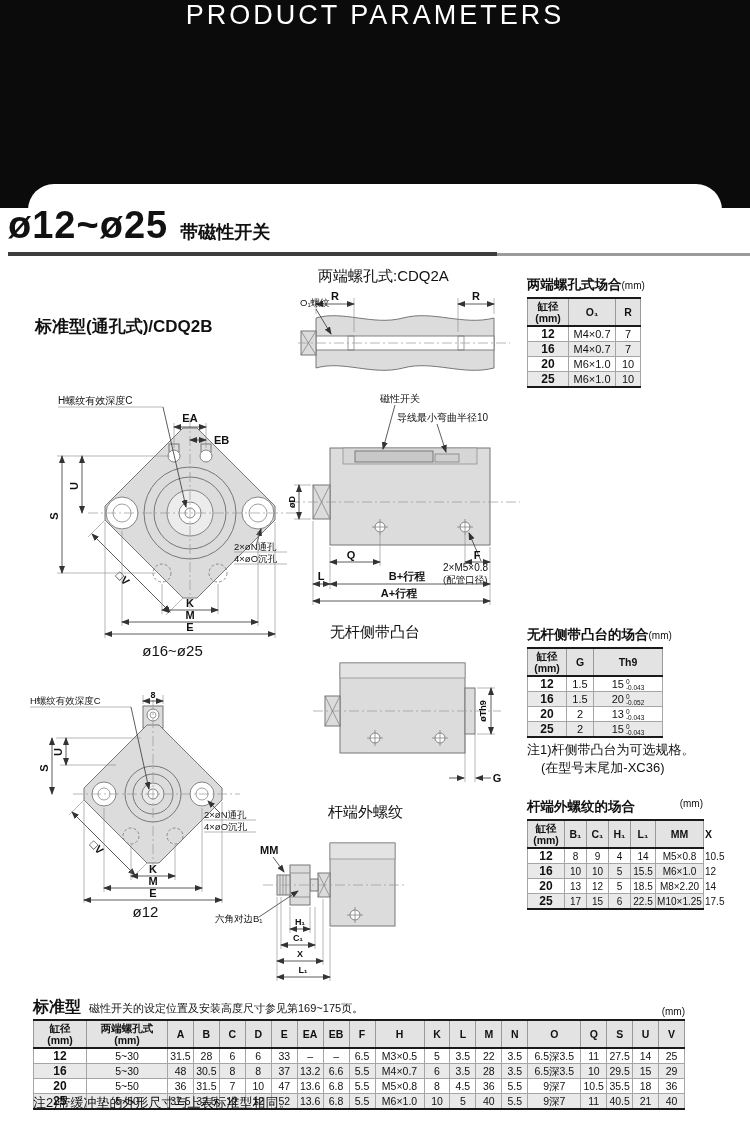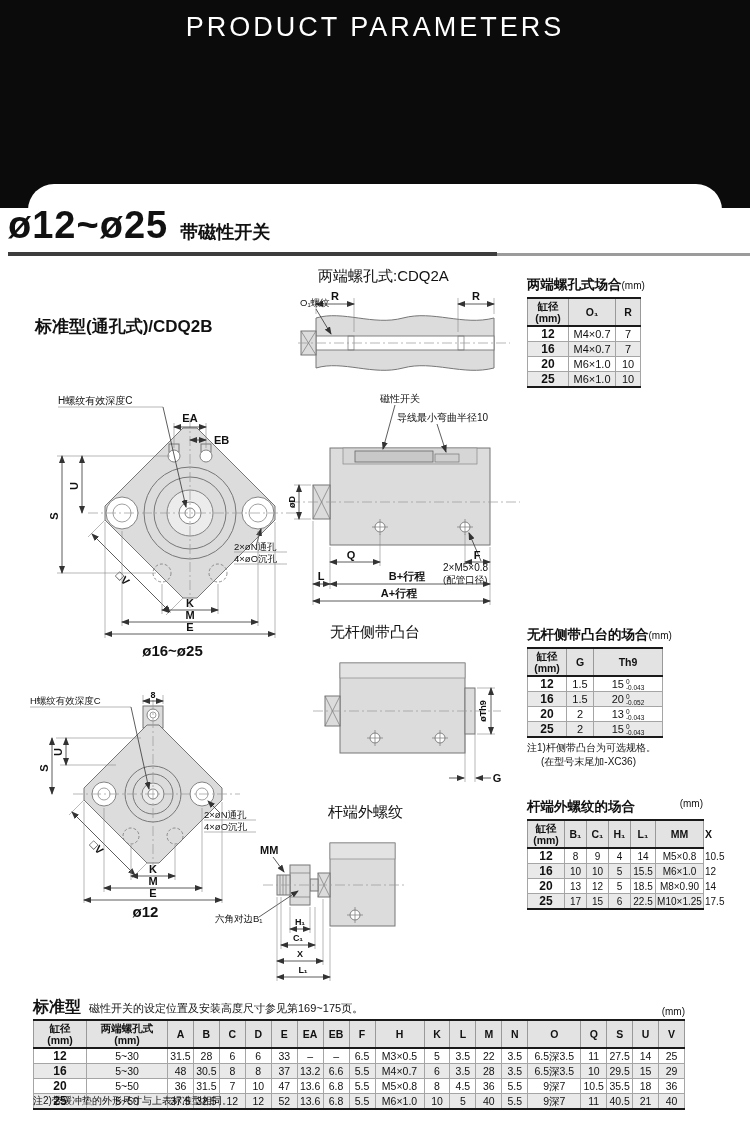--- a/index.html
+++ b/index.html
@@ -3,21 +3,21 @@
 <meta charset="utf-8">
 <style>
   html,body{margin:0;padding:0}
   body{width:750px;height:1122px;position:relative;background:#fff;overflow:hidden;
        font-family:"Liberation Sans","DejaVu Sans",sans-serif;color:#111}
   .abs{position:absolute}
 
   
   .banner{left:0;top:0;width:750px;height:208px;background:#0b0b0b;text-align:center;color:#fff}
   .banner-title{padding-top:12px;font-size:70px;font-weight:900;letter-spacing:10px}
-  .banner-sub{margin-top:12px;font-size:27px;letter-spacing:3px;font-weight:400}
+  .banner-sub{margin-top:0;font-size:27px;letter-spacing:3px;font-weight:400}
   .card{left:28px;top:184px;width:694px;height:60px;background:#fff;border-radius:26px 26px 0 0}
 
   
   .heading{left:8px;top:204px;white-space:nowrap}
   .heading .range{font-size:38px;font-weight:800;letter-spacing:1px}
   .heading .note{font-size:18px;font-weight:700;margin-left:12px}
   .rule-d{left:8px;top:252px;width:489px;height:4px;background:#3d3d3d}
   .rule-l{left:497px;top:253px;width:253px;height:3px;background:#9b9b9b}
   .model{left:35px;top:315px;font-size:17px;font-weight:700}
   .dtitle{font-size:15px;font-weight:400}
@@ -29,37 +29,37 @@
   table.ctab{border-collapse:collapse;table-layout:fixed;font-size:11px;border-bottom:2px solid #1a1a1a}
   .ctab th{background:#e3e3e3;border:1px solid #999;border-top:2px solid #1a1a1a;
            border-bottom:2px solid #1a1a1a;font-size:10.5px;padding:1px 1px;
            white-space:pre-line;line-height:1.15;font-weight:700}
   .ctab td{border:1px solid #a5a5a5;text-align:center;padding:0 1px;height:14px;line-height:13px;background:#fff}
   .ctab tr.alt td{background:#e9e9e9}
   .ctab td.bore{font-weight:700;font-size:12px}
   .tv{font-size:11px}
   .tol{display:inline-flex;flex-direction:column;vertical-align:middle;margin-left:2px}
   .tol i{font-style:normal;font-size:6.5px;line-height:6px;text-align:left}
-  .note{font-size:10px;line-height:1.4;color:#111}
+  .note{font-size:13px;line-height:1.4;color:#111}
 
   #t1{width:104px}
   #t1 th:nth-child(1){width:38px}#t1 th:nth-child(2){width:44px}#t1 th:nth-child(3){width:22px}
   #t2{width:126px}
   #t2 th:nth-child(1){width:36px}#t2 th:nth-child(2){width:24px}#t2 th:nth-child(3){width:66px}
   #t3{width:176px;font-size:10px}
   #t3 th:nth-child(1){width:34px}#t3 th:nth-child(2){width:19px}#t3 th:nth-child(3){width:19px}
   #t3 th:nth-child(4){width:19px}#t3 th:nth-child(5){width:22px}#t3 th:nth-child(6){width:45px}
   #t4{width:652px;font-size:10.5px}
   #t4 th:nth-child(1){width:50px}#t4 th:nth-child(2){width:78px}
   #t4 th:nth-child(11){width:46px}#t4 th:nth-child(16){width:50px}
 
   .std-title{left:33px;top:997px;white-space:nowrap}
   .std-title b{font-size:16px;font-weight:800}
   .std-title span{font-size:11px;margin-left:8px;font-weight:400}
-  .cap{font-size:15px;font-weight:700;text-align:center}
+  .cap{font-size:15px;font-weight:400;text-align:center}
 
   
   svg{overflow:visible}
   .oln{stroke:#777;stroke-width:1;fill:#dcdcdc}
   .wfill{fill:#fff;stroke:#777;stroke-width:0.9}
   .thin{stroke:#777;stroke-width:0.7;fill:none}
   .cl{stroke:#999;stroke-width:0.7;stroke-dasharray:10 3 2 3;fill:none}
   .dl{stroke:#333;stroke-width:0.8;fill:none}
   .ext{stroke:#888;stroke-width:0.6;fill:none}
   .dash{stroke:#777;stroke-width:0.8;fill:none;stroke-dasharray:3 2}
@@ -501,21 +501,21 @@
           <td>15.5</td>
           <td>M6×1.0</td>
           <td>12</td>
         </tr>
         <tr>
           <td class="bore">20</td>
           <td>13</td>
           <td>12</td>
           <td>5</td>
           <td>18.5</td>
-          <td>M8×0.90</td>
+          <td>M8×2.20</td>
           <td>14</td>
         </tr>
         <tr class="alt">
           <td class="bore">25</td>
           <td>17</td>
           <td>15</td>
           <td>6</td>
           <td>22.5</td>
           <td>M10×1.25</td>
           <td>17.5</td>

